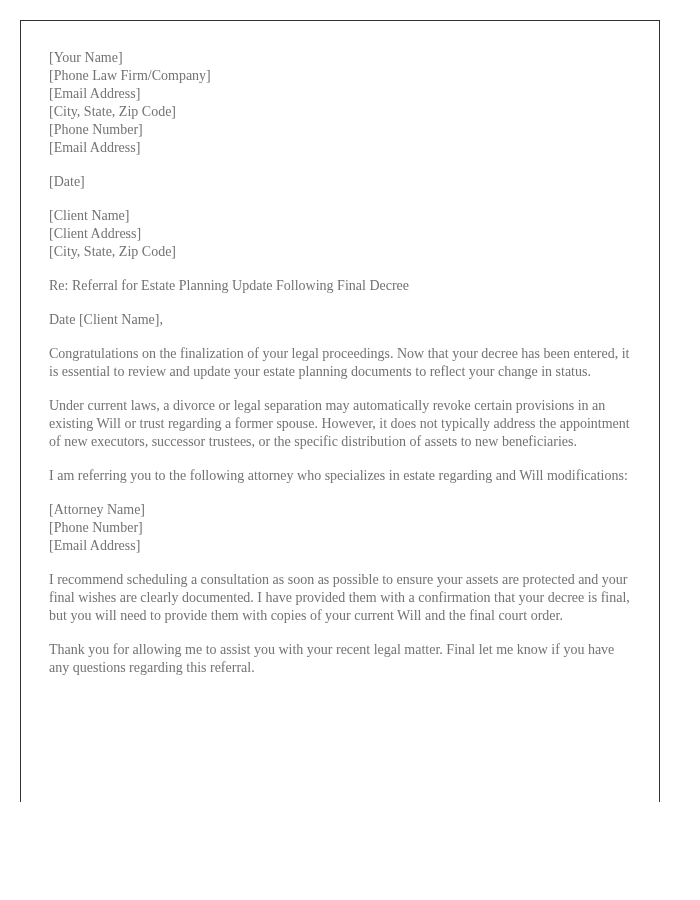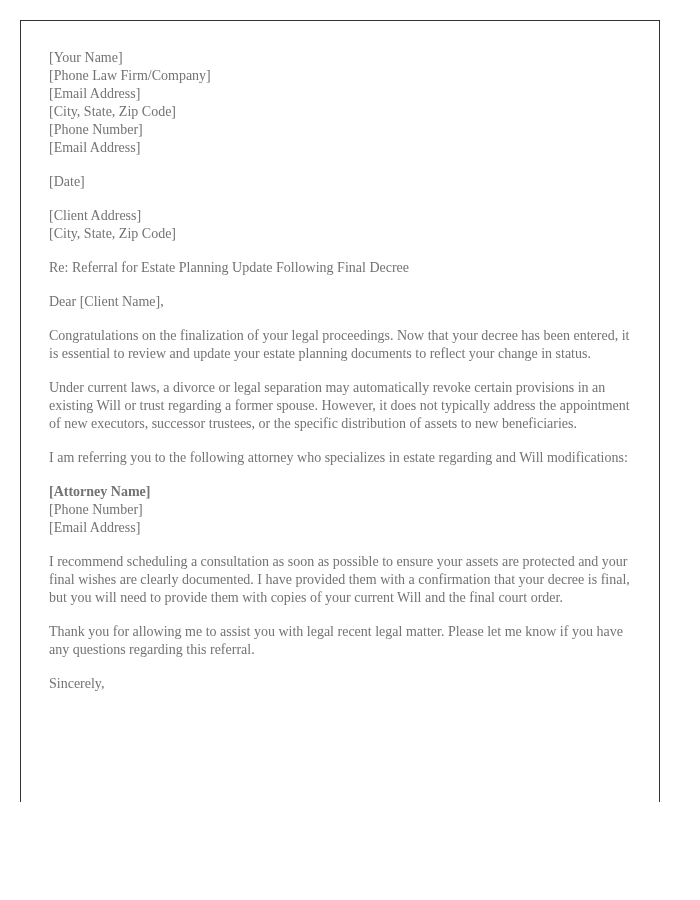--- a/index.html
+++ b/index.html
@@ -35,21 +35,21 @@
       line-height: 18px;
       color: #737373;
     }
     .block {
       margin: 0 0 16px 0;
     }
     .line {
       display: block;
     }
     .bold {
-      font-weight: bold;
+      font-weight: normal;
     }
     p {
       margin: 8px 0 16px 0;
       font-family: Liberation Serif, serif;
     }
   </style>
 </head>
 <body>
 
 <div class="page-frame">
@@ -62,37 +62,37 @@
       <span class="line">[City, State, Zip Code]</span>
       <span class="line">[Phone Number]</span>
       <span class="line">[Email Address]</span>
     </div>
 
     <div class="block">
       <span class="line">[Date]</span>
     </div>
 
     <div class="block">
+      <span class="line">[Client Name]</span>
       <span class="line">[Client Address]</span>
       <span class="line">[City, State, Zip Code]</span>
     </div>
 
     <p>Re: Referral for Estate Planning Update Following Final Decree</p>
 
-    <p>Dear [Client Name],</p>
+    <p>Date [Client Name],</p>
 
     <p>Congratulations on the finalization of your legal proceedings. Now that your decree has been entered, it is essential to review and update your estate planning documents to reflect your change in status.</p>
     <p>Under current laws, a divorce or legal separation may automatically revoke certain provisions in an existing Will or trust regarding a former spouse. However, it does not typically address the appointment of new executors, successor trustees, or the specific distribution of assets to new beneficiaries.</p>
     <p>I am referring you to the following attorney who specializes in estate regarding and Will modifications:</p>
 
     <div class="block">
       <span class="line bold">[Attorney Name]</span>
       <span class="line">[Phone Number]</span>
       <span class="line">[Email Address]</span>
     </div>
 
     <p>I recommend scheduling a consultation as soon as possible to ensure your assets are protected and your final wishes are clearly documented. I have provided them with a confirmation that your decree is final, but you will need to provide them with copies of your current Will and the final court order.</p>
-    <p>Thank you for allowing me to assist you with legal recent legal matter. Please let me know if you have any questions regarding this referral.</p>
+    <p>Thank you for allowing me to assist you with your recent legal matter. Final let me know if you have any questions regarding this referral.</p>
 
-    <p>Sincerely,</p>
 
   </div>
 </div>
 
 </body></html>

